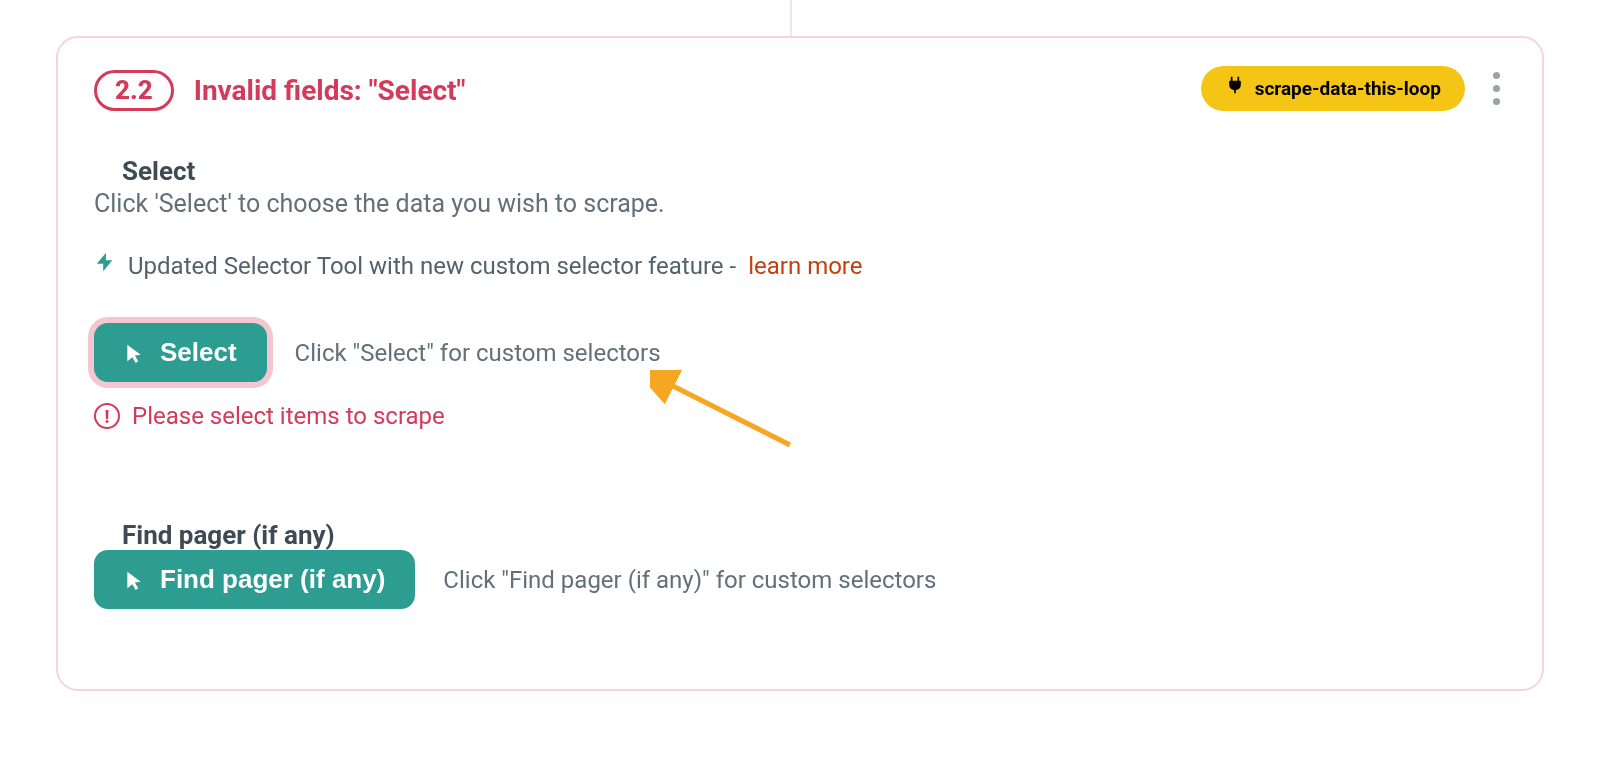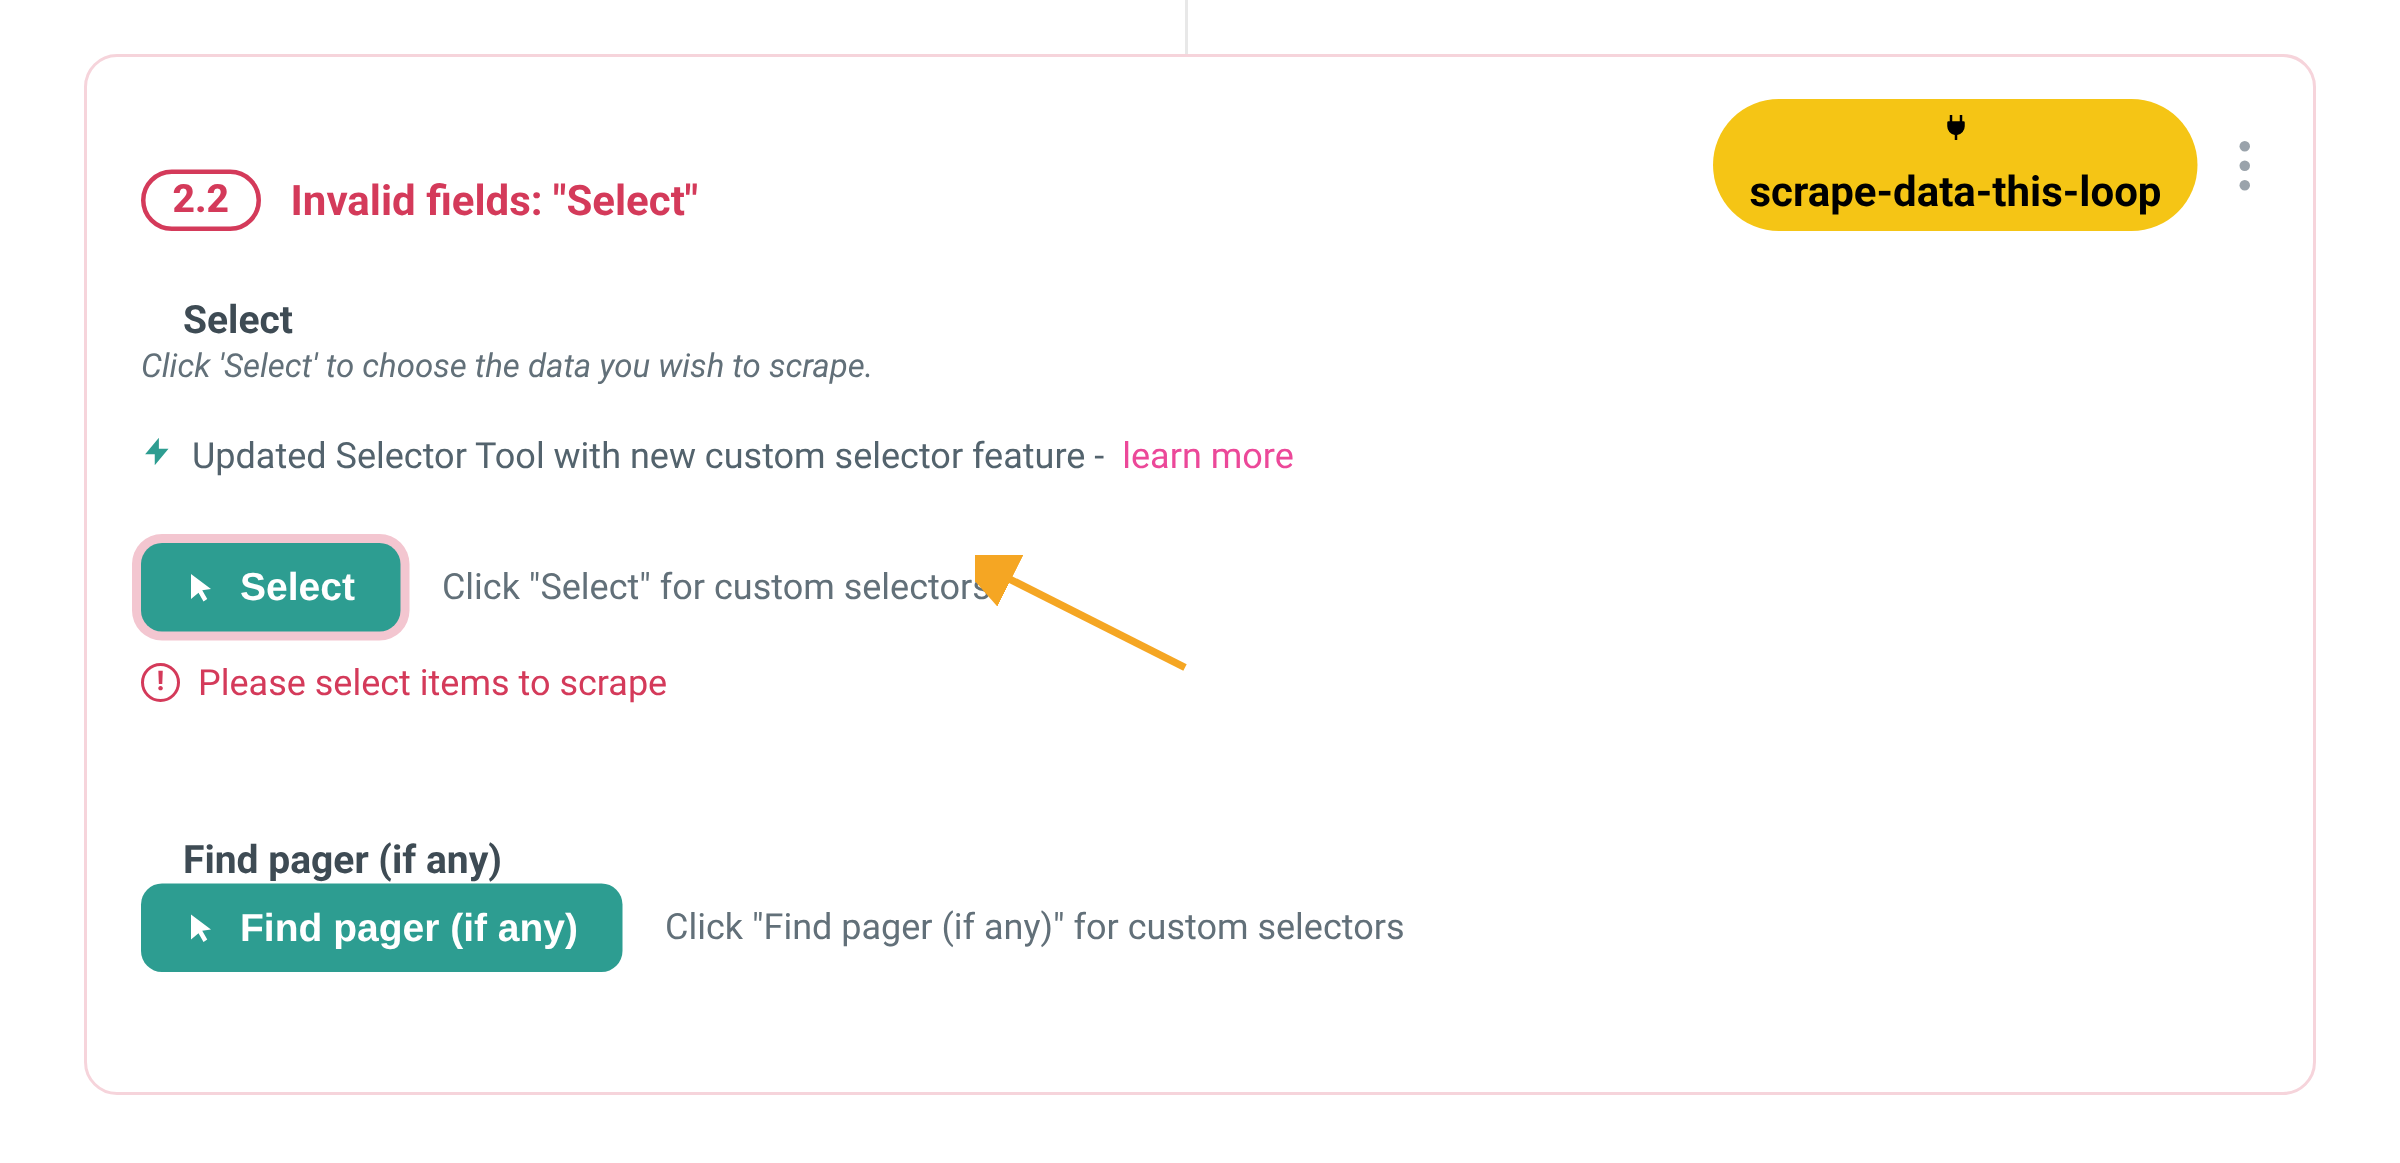--- a/index.html
+++ b/index.html
@@ -62,24 +62,23 @@
     gap: 22px;
   }
   .tag-pill {
     background: #f5c515;
     border-radius: 999px;
     padding: 10px 24px;
     display: flex;
     align-items: center;
     gap: 10px;
     font-weight: 700;
-    font-size: 28px;
+    font-size: 19px;
     color: #000;
     cursor: pointer;
-    flex-direction: column;
   }
   .plug-icon {
     font-size: 20px;
     display: inline-block;
     transform: translateY(-1px);
   }
   .kebab {
     display: flex;
     flex-direction: column;
     gap: 6px;
@@ -107,39 +106,38 @@
     font-weight: 700;
     font-size: 26px;
     color: #3e4b54;
     padding-left: 28px;
   }
   .field-content {
     flex: 1;
   }
   .description {
     color: #627079;
-    font-size: 22px;
+    font-size: 25px;
     line-height: 1.45;
     margin-bottom: 26px;
-    font-style: italic;
   }
   .info-line {
     display: flex;
     align-items: center;
     gap: 12px;
     color: #53636d;
     font-size: 24px;
     margin-bottom: 40px;
   }
   .bolt-icon {
     color: #2d9d91;
     font-size: 28px;
   }
   .learn-link {
-    color: #ec4899;
+    color: #c2410c;
     text-decoration: none;
     cursor: pointer;
   }
   .button-row {
     display: flex;
     align-items: center;
     gap: 28px;
     margin-bottom: 20px;
   }
   .btn {

